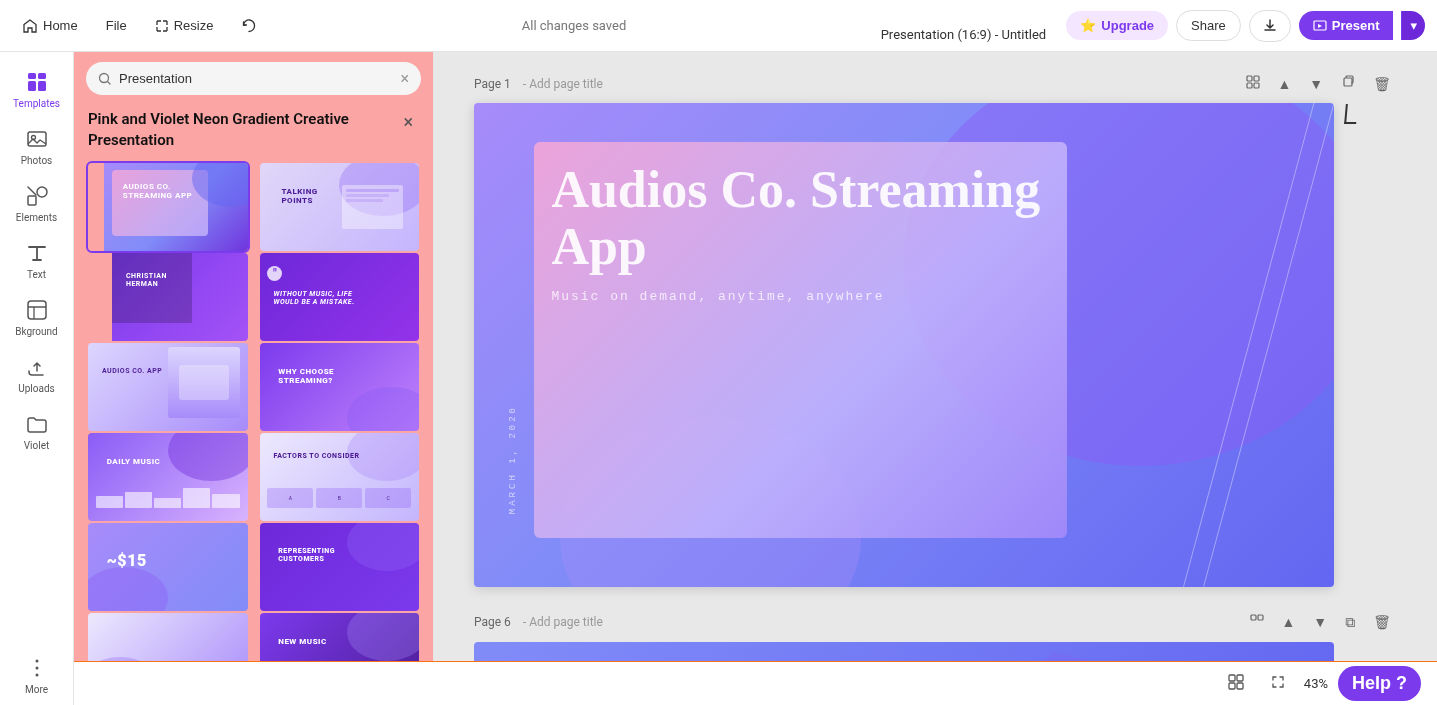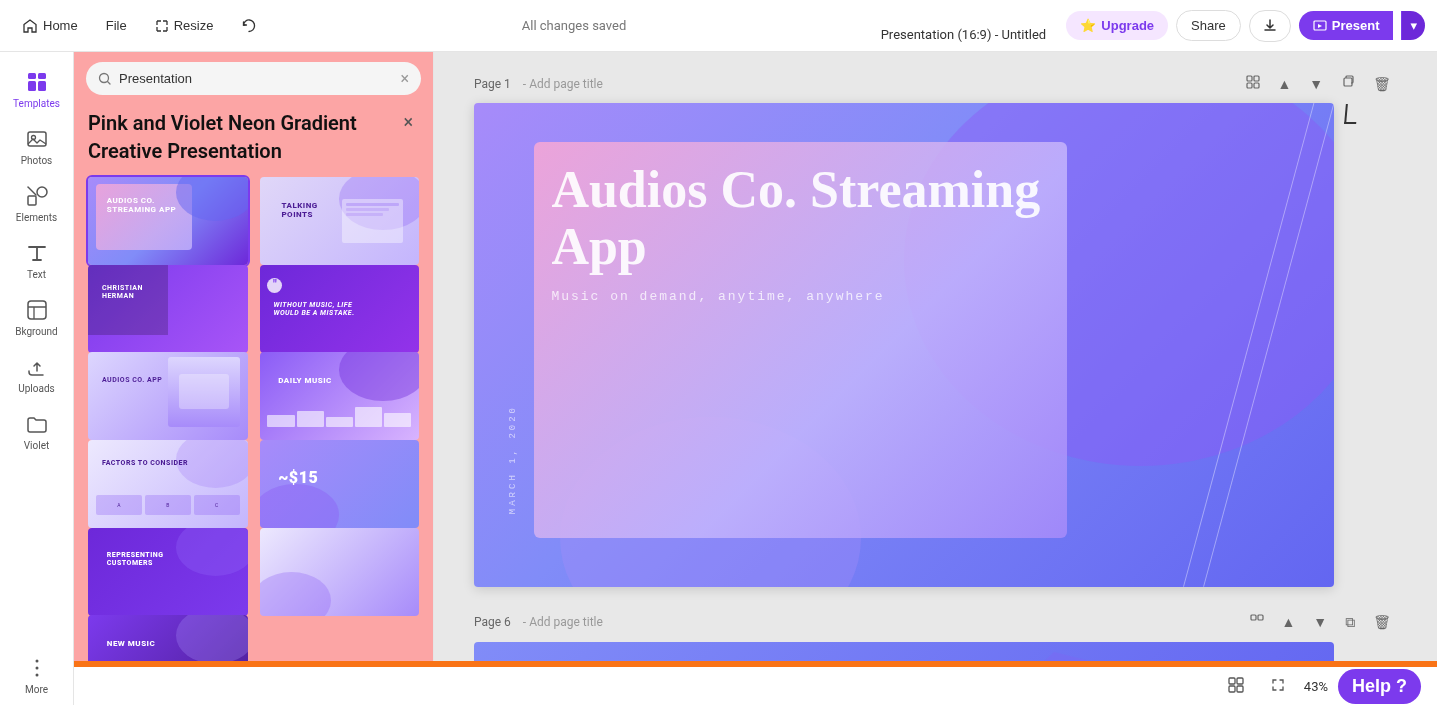--- a/index.html
+++ b/index.html
@@ -102,21 +102,21 @@
     .search-input {
       border: none; background: transparent; outline: none;
       font-size: 13px; flex: 1; color: #333;
     }
     .search-clear { cursor: pointer; color: #999; font-size: 16px; }
 
     .panel-header {
       padding: 4px 14px 10px;
       display: flex; align-items: flex-start; justify-content: space-between;
     }
-    .panel-title { font-size: 20px; font-weight: 600; color: #111; line-height: 1.4; max-width: 280px; }
+    .panel-title { font-size: 15px; font-weight: 600; color: #111; line-height: 1.4; max-width: 280px; }
     .panel-close { cursor: pointer; color: #555; font-size: 18px; padding: 2px 6px; }
 
     .templates-grid {
       display: grid;
       grid-template-columns: 1fr 1fr;
       gap: 8px;
       padding: 0 12px 12px;
       overflow-y: auto;
       flex: 1;
     }
@@ -125,23 +125,23 @@
       overflow: hidden;
       cursor: pointer;
       aspect-ratio: 16/9;
       position: relative;
       border: 2px solid transparent;
     }
     .template-thumb.selected { border-color: #7c3aed; }
 
     
     .thumb-bg { width: 100%; height: 100%; display: flex; align-items: center; justify-content: center; position: relative; overflow: hidden; }
-    .thumb-1 { background: linear-gradient(135deg, #a78bfa 0%, #818cf8 50%, #6d28d9 100%); }
+    .thumb-1 { background: linear-gradient(135deg, #a78bfa 0%, #818cf8 50%, #6d28d9 100%); margin-left: 16px; }
     .thumb-2 { background: linear-gradient(135deg, #e0d7f8 0%, #c4b5fd 100%); }
-    .thumb-3 { background: linear-gradient(135deg, #7c3aed 0%, #a855f7 100%); }
+    .thumb-3 { background: linear-gradient(135deg, #7c3aed 0%, #a855f7 100%); margin-left: 24px; }
     .thumb-4 { background: linear-gradient(135deg, #6d28d9 0%, #9333ea 100%); }
     .thumb-5 { background: linear-gradient(135deg, #ddd6fe 0%, #a78bfa 100%); }
     .thumb-6 { background: linear-gradient(135deg, #7c3aed 0%, #c084fc 100%); }
     .thumb-7 { background: linear-gradient(135deg, #ede9fe 0%, #c4b5fd 100%); }
     .thumb-8 { background: linear-gradient(135deg, #8b5cf6 0%, #d8b4fe 100%); }
     .thumb-9 { background: linear-gradient(135deg, #a78bfa 0%, #818cf8 100%); }
     .thumb-10 { background: linear-gradient(135deg, #6d28d9 0%, #7c3aed 100%); }
     .thumb-11 { background: linear-gradient(135deg, #ede9fe 0%, #a78bfa 100%); }
     .thumb-12 { background: linear-gradient(135deg, #7c3aed 0%, #4c1d95 100%); }
     .thumb-text { color: #fff; font-size: 9px; font-weight: 700; text-align: center; padding: 6px; text-transform: uppercase; letter-spacing: 0.5px; }
@@ -272,21 +272,21 @@
     }
 
     
     .bottom-bar {
       position: fixed;
       bottom: 0;
       right: 0;
       left: 74px;
       height: 44px;
       background: #fff;
-      border-top: 6px solid #f97316;
+      border-top: 1px solid #f97316;
       display: flex;
       align-items: center;
       justify-content: flex-end;
       padding: 0 16px;
       gap: 10px;
       z-index: 10;
     }
     .zoom-label { font-size: 13px; color: #333; }
     .bottom-btn {
       background: transparent; border: none; cursor: pointer;
@@ -473,20 +473,26 @@
         <div class="thumb-bg thumb-5">
           <div style="position:absolute;right:5%;top:5%;width:45%;height:80%;background:rgba(255,255,255,0.3);border-radius:3px;overflow:hidden;">
             <div style="width:100%;height:100%;background:linear-gradient(180deg,#ddd6fe,#a78bfa);display:flex;align-items:center;justify-content:center;">
               <div style="width:70%;height:50%;background:rgba(255,255,255,0.3);border-radius:3px;"></div>
             </div>
           </div>
           <span class="thumb-text-dark" style="position:absolute;left:5%;top:20%;font-size:7px;text-align:left;">AUDIOS CO. APP</span>
         </div>
       </div>
 
+      <div class="template-thumb">
+        <div class="thumb-bg thumb-6">
+          <div style="position:absolute;width:55%;height:70%;background:rgba(139,92,246,0.4);border-radius:50%;bottom:-20%;right:-10%;"></div>
+          <span class="thumb-text" style="position:absolute;left:8%;top:20%;font-size:8px;text-align:left;font-weight:800;">WHY CHOOSE<br>STREAMING?</span>
+        </div>
+      </div>
 
       <div class="template-thumb">
         <div class="thumb-bg thumb-8">
           <div style="position:absolute;width:55%;height:70%;background:rgba(109,40,217,0.4);border-radius:50%;top:-15%;right:-5%;"></div>
           <span class="thumb-text" style="position:absolute;left:8%;top:20%;font-size:8px;text-align:left;font-weight:800;">DAILY MUSIC</span>
           <div style="position:absolute;bottom:15%;left:5%;right:5%;display:flex;align-items:flex-end;gap:2px;height:20px;">
             <div style="flex:1;background:rgba(255,255,255,0.6);height:60%;border-radius:1px;"></div>
             <div style="flex:1;background:rgba(255,255,255,0.6);height:80%;border-radius:1px;"></div>
             <div style="flex:1;background:rgba(255,255,255,0.6);height:50%;border-radius:1px;"></div>
             <div style="flex:1;background:rgba(255,255,255,0.6);height:100%;border-radius:1px;"></div>

